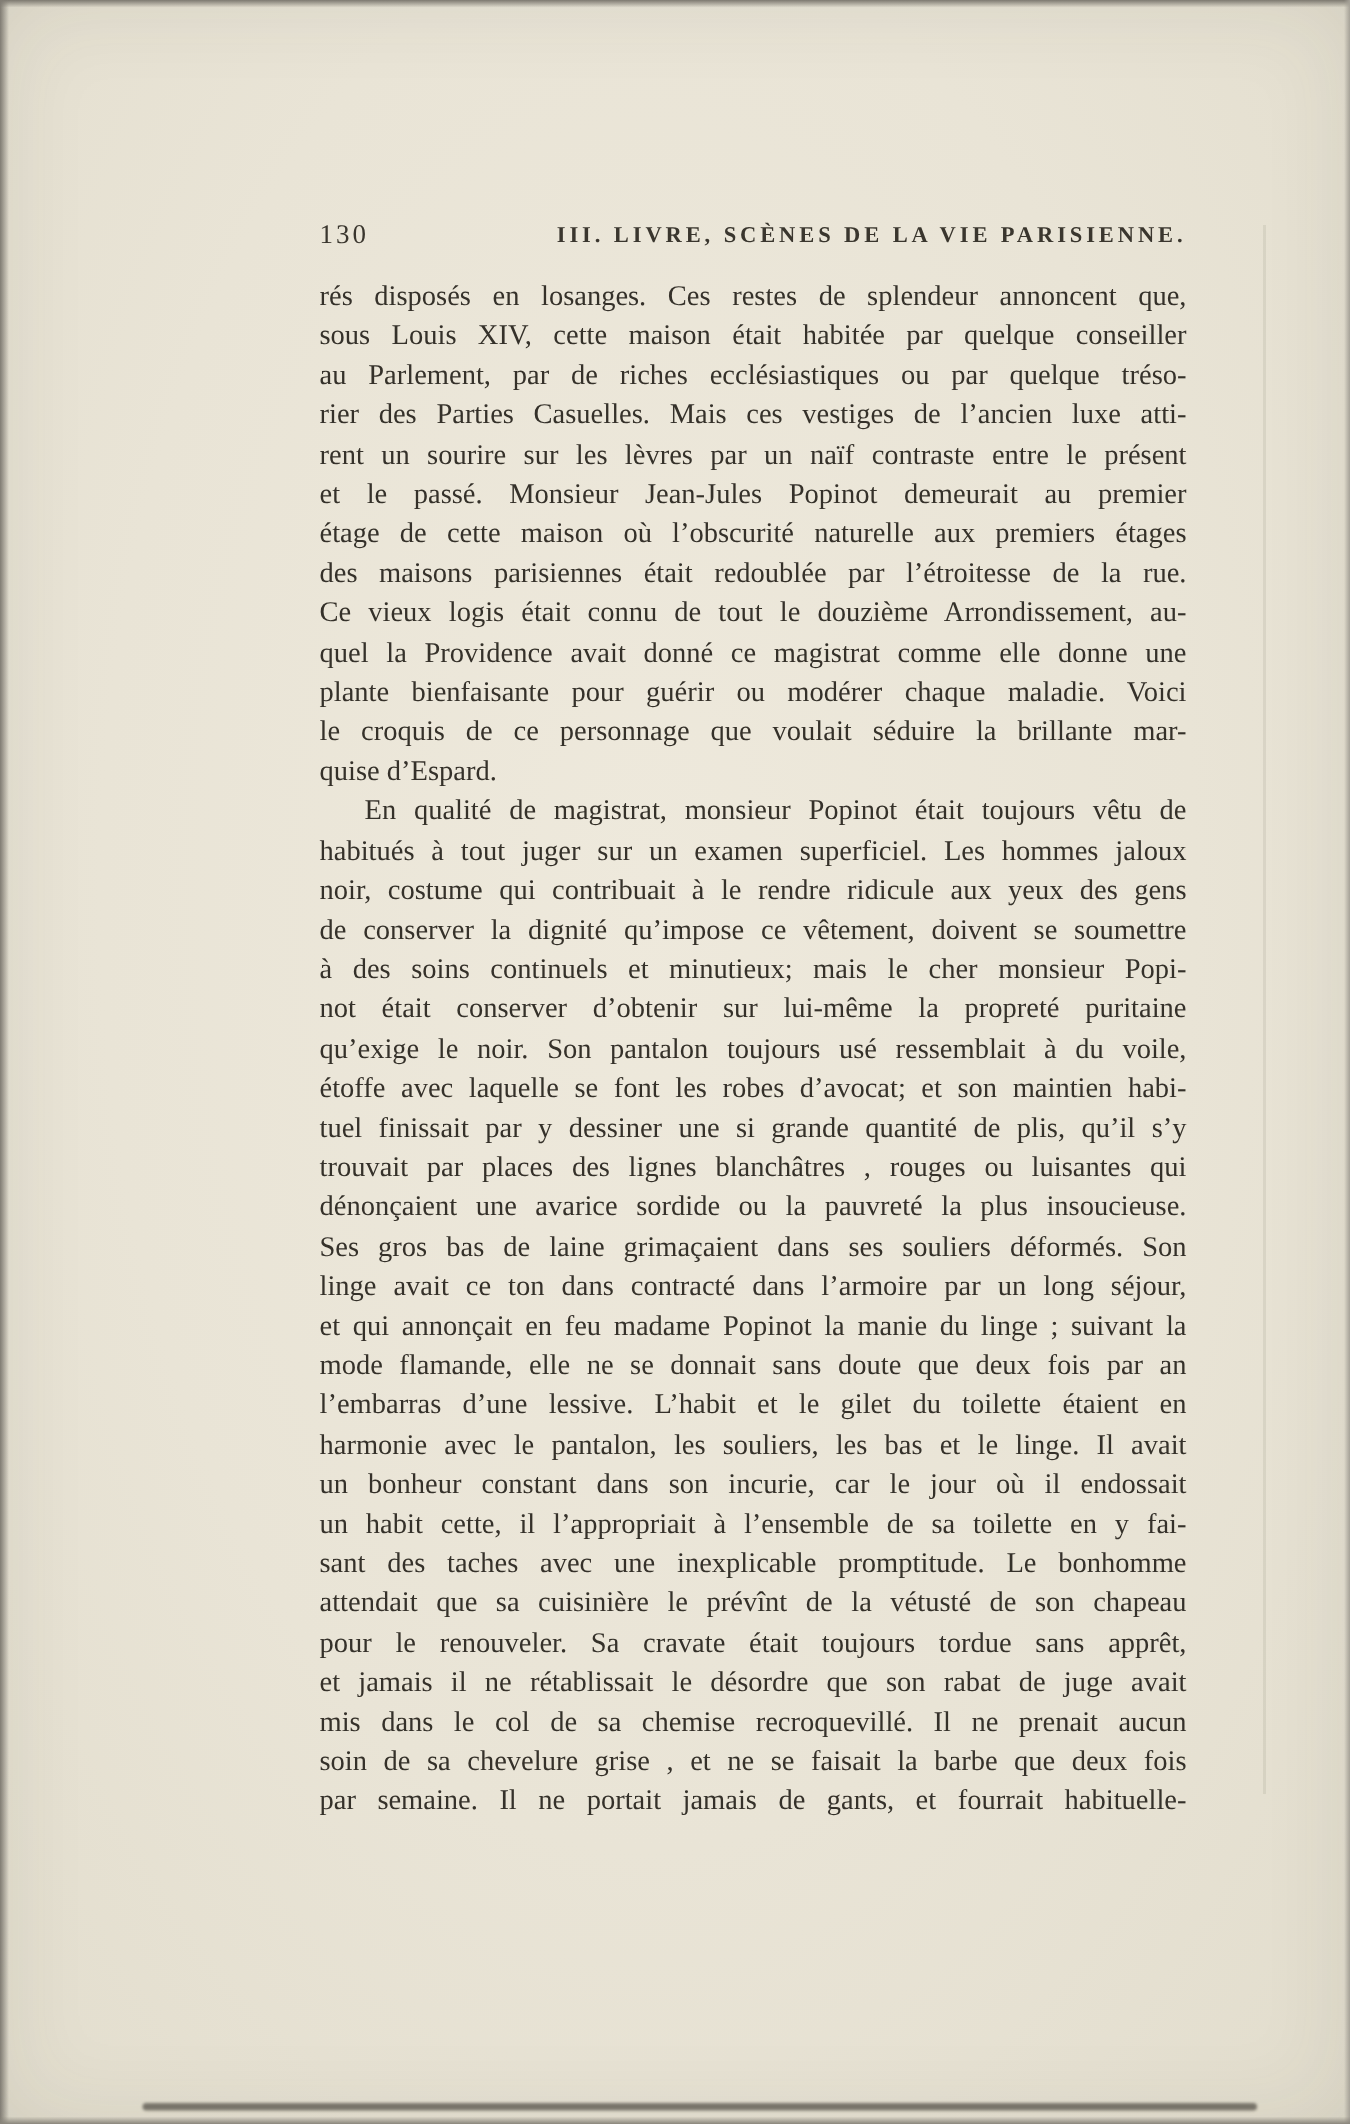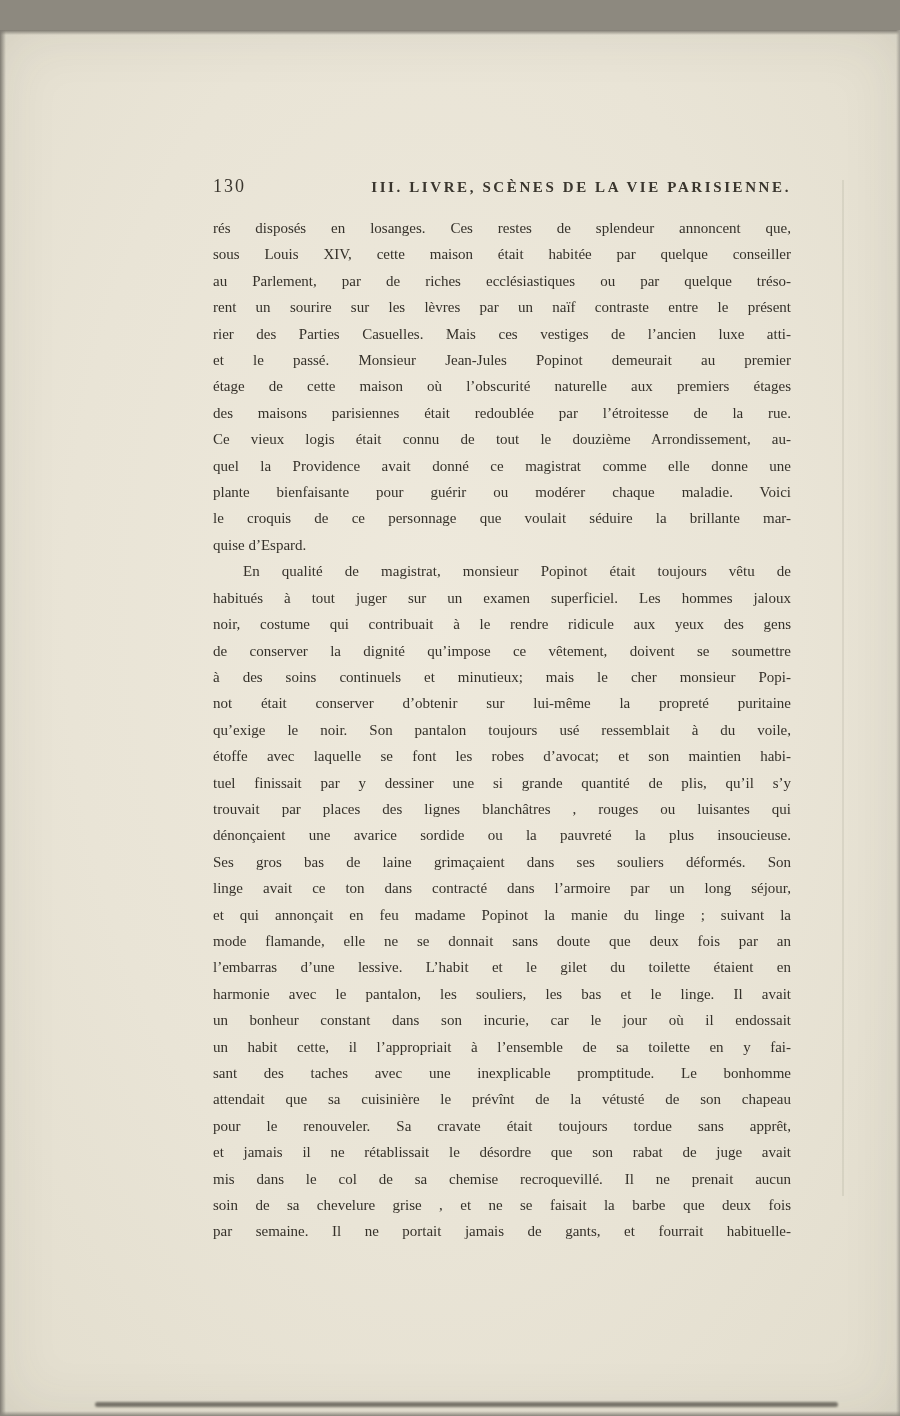--- a/index.html
+++ b/index.html
@@ -9,21 +9,20 @@
     height: 1416px;
     background: #8d897f;
     overflow: hidden;
     font-family: "Liberation Serif", serif;
   }
   .scan {
     position: absolute;
     inset: 0;
     background: radial-gradient(ellipse at 48% 42%, #eee9dc 0%, #e9e4d6 55%, #e2ddcd 100%);
     box-shadow: inset 0 0 60px rgba(60,55,45,0.10);
-    margin-top: 30px;
   }
   .edge {
     position: absolute;
     pointer-events: none;
   }
   .edge-top    { top: 0; left: 0; right: 0; height: 5px; background: linear-gradient(#7d7970, rgba(125,121,112,0)); }
   .edge-left   { top: 0; left: 0; bottom: 0; width: 6px; background: linear-gradient(90deg, #807c73, rgba(128,124,115,0)); }
   .edge-right  { top: 0; right: 0; bottom: 0; width: 4px; background: linear-gradient(270deg, #a5a197, rgba(165,161,151,0)); }
   .edge-bottom { bottom: 0; left: 0; right: 0; height: 5px; background: linear-gradient(0deg, #8a867c, rgba(138,134,124,0)); }
   .bottom-line {
@@ -64,21 +63,21 @@
     text-align: right;
     font-size: 15px;
     font-weight: 700;
     letter-spacing: 2.6px;
     padding-left: 30px;
     padding-top: 3px;
     color: #3a362e;
     white-space: nowrap;
   }
   .body-text {
-    font-size: 15px;
+    font-size: 19px;
     line-height: 26.4px;
   }
   .line {
     text-align: justify;
     text-align-last: justify;
     white-space: normal;
   }
   .line.indent { text-indent: 30px; }
   .line.last { text-align-last: left; }
 </style>
@@ -96,22 +95,22 @@
   <div class="text-block">
     <div class="running-header">
       <span class="page-number">130</span>
       <span class="header-title">III. LIVRE, SCÈNES DE LA VIE PARISIENNE.</span>
     </div>
     <div class="body-text">
         <div class="paragraph">
           <div class="line">rés disposés en losanges. Ces restes de splendeur annoncent que,</div>
           <div class="line">sous Louis XIV, cette maison était habitée par quelque conseiller</div>
           <div class="line">au Parlement, par de riches ecclésiastiques ou par quelque tréso-</div>
+          <div class="line">rier des Parties Casuelles. Mais ces vestiges de l’ancien luxe atti-</div>
           <div class="line">rent un sourire sur les lèvres par un naïf contraste entre le présent</div>
-          <div class="line">rier des Parties Casuelles. Mais ces vestiges de l’ancien luxe atti-</div>
           <div class="line">et le passé. Monsieur Jean-Jules Popinot demeurait au premier</div>
           <div class="line">étage de cette maison où l’obscurité naturelle aux premiers étages</div>
           <div class="line">des maisons parisiennes était redoublée par l’étroitesse de la rue.</div>
           <div class="line">Ce vieux logis était connu de tout le douzième Arrondissement, au-</div>
           <div class="line">quel la Providence avait donné ce magistrat comme elle donne une</div>
           <div class="line">plante bienfaisante pour guérir ou modérer chaque maladie. Voici</div>
           <div class="line">le croquis de ce personnage que voulait séduire la brillante mar-</div>
           <div class="line last">quise d’Espard.</div>
         </div>
         <div class="paragraph">

